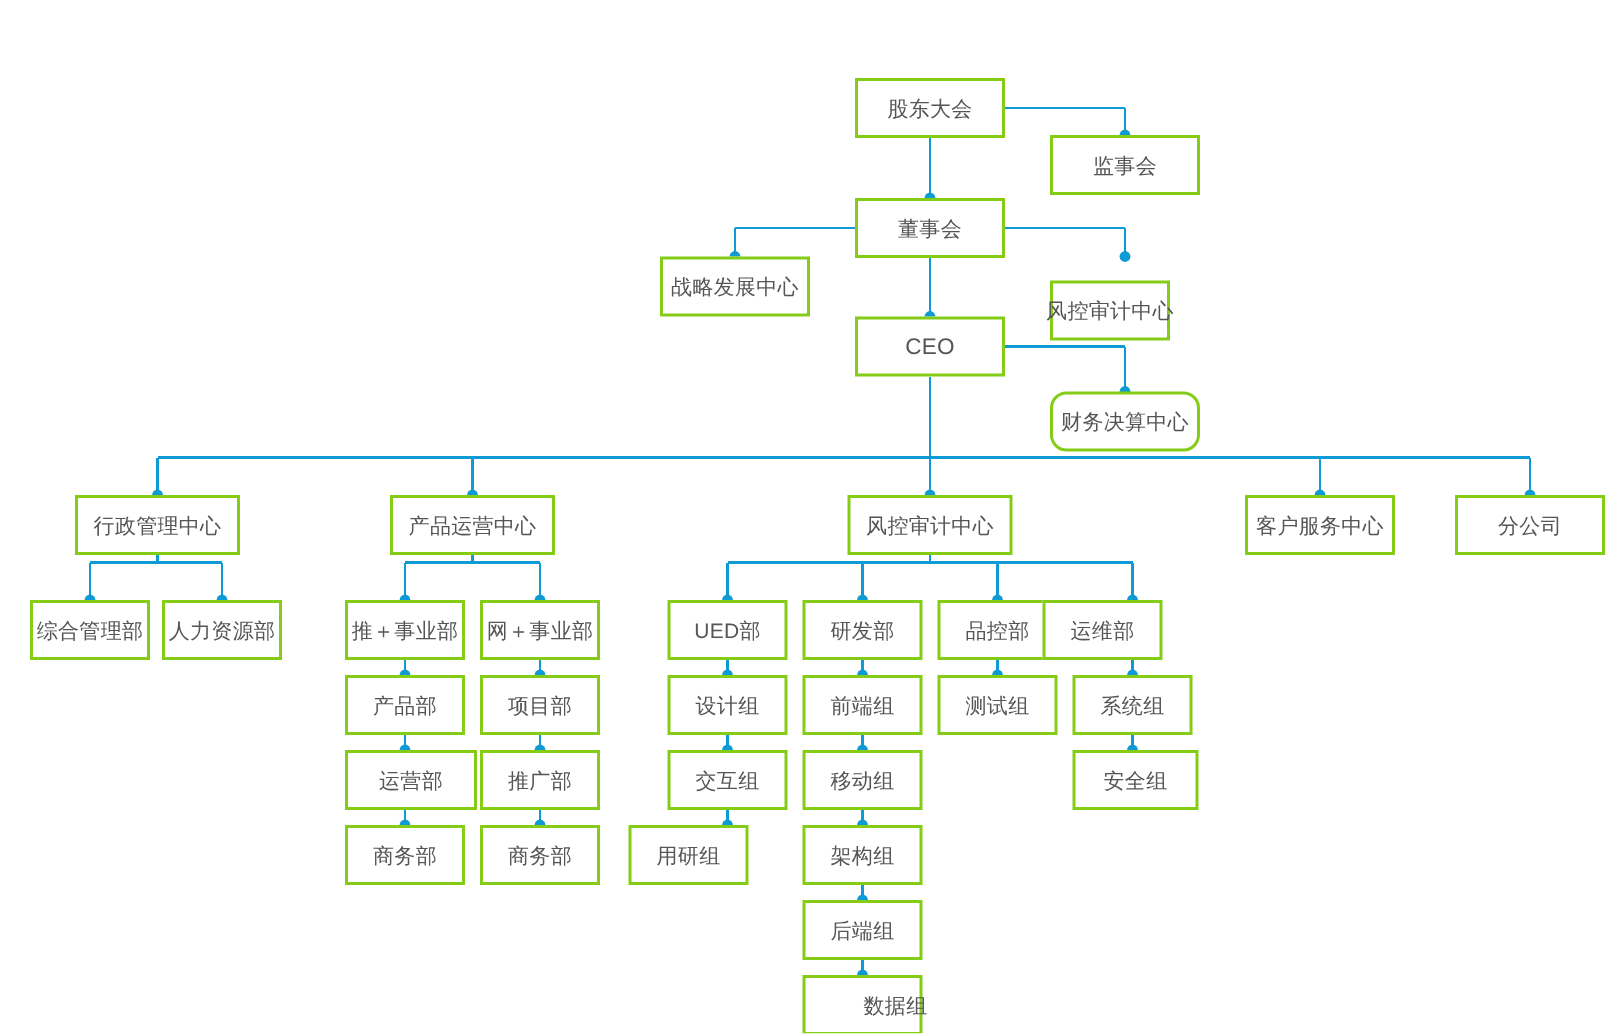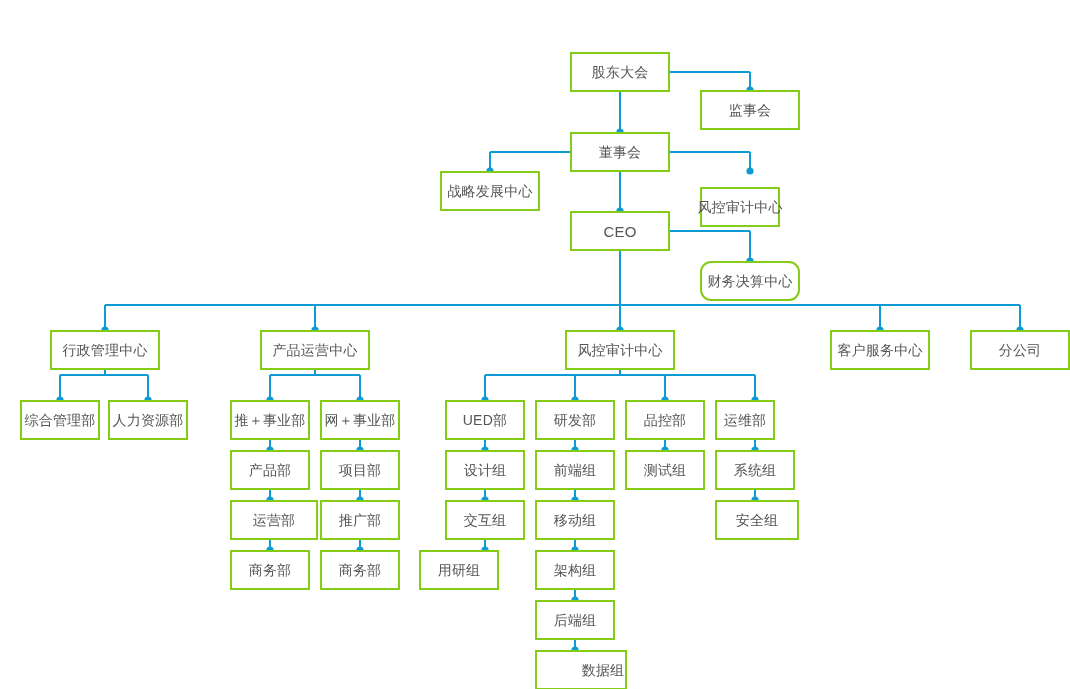--- a/index.html
+++ b/index.html
@@ -152,26 +152,26 @@
       <div class="node" style="left: 320px; top: 400px; width: 80px; height: 40px;">网＋事业部</div>
       <div class="node" style="left: 230px; top: 450px; width: 80px; height: 40px;">产品部</div>
       <div class="node" style="left: 320px; top: 450px; width: 80px; height: 40px;">项目部</div>
       <div class="node" style="left: 230px; top: 500px; width: 88px; height: 40px;">运营部</div>
       <div class="node" style="left: 320px; top: 500px; width: 80px; height: 40px;">推广部</div>
       <div class="node" style="left: 230px; top: 550px; width: 80px; height: 40px;">商务部</div>
       <div class="node" style="left: 320px; top: 550px; width: 80px; height: 40px;">商务部</div>
       <div class="node" style="left: 445px; top: 400px; width: 80px; height: 40px;">UED部</div>
       <div class="node" style="left: 535px; top: 400px; width: 80px; height: 40px;">研发部</div>
       <div class="node" style="left: 625px; top: 400px; width: 80px; height: 40px;">品控部</div>
-      <div class="node" style="left: 715px; top: 400px; width: 60px; height: 40px;">运维部</div>
+      <div class="node" style="left: 695px; top: 400px; width: 80px; height: 40px;">运维部</div>
       <div class="node" style="left: 445px; top: 450px; width: 80px; height: 40px;">设计组</div>
       <div class="node" style="left: 535px; top: 450px; width: 80px; height: 40px;">前端组</div>
       <div class="node" style="left: 625px; top: 450px; width: 80px; height: 40px;">测试组</div>
       <div class="node" style="left: 715px; top: 450px; width: 80px; height: 40px;">系统组</div>
       <div class="node" style="left: 445px; top: 500px; width: 80px; height: 40px;">交互组</div>
       <div class="node" style="left: 535px; top: 500px; width: 80px; height: 40px;">移动组</div>
       <div class="node" style="left: 715px; top: 500px; width: 84px; height: 40px;">安全组</div>
       <div class="node" style="left: 419px; top: 550px; width: 80px; height: 40px;">用研组</div>
       <div class="node" style="left: 535px; top: 550px; width: 80px; height: 40px;">架构组</div>
       <div class="node" style="left: 535px; top: 600px; width: 80px; height: 40px;">后端组</div>
-      <div class="node" style="left: 535px; top: 650px; width: 92px; height: 40px; padding-left: 44px;">数据组</div>
+      <div class="node" style="left: 535px; top: 650px; width: 80px; height: 40px; padding-left: 44px;">数据组</div>
     </div>
 </div>
 
 </body></html>

